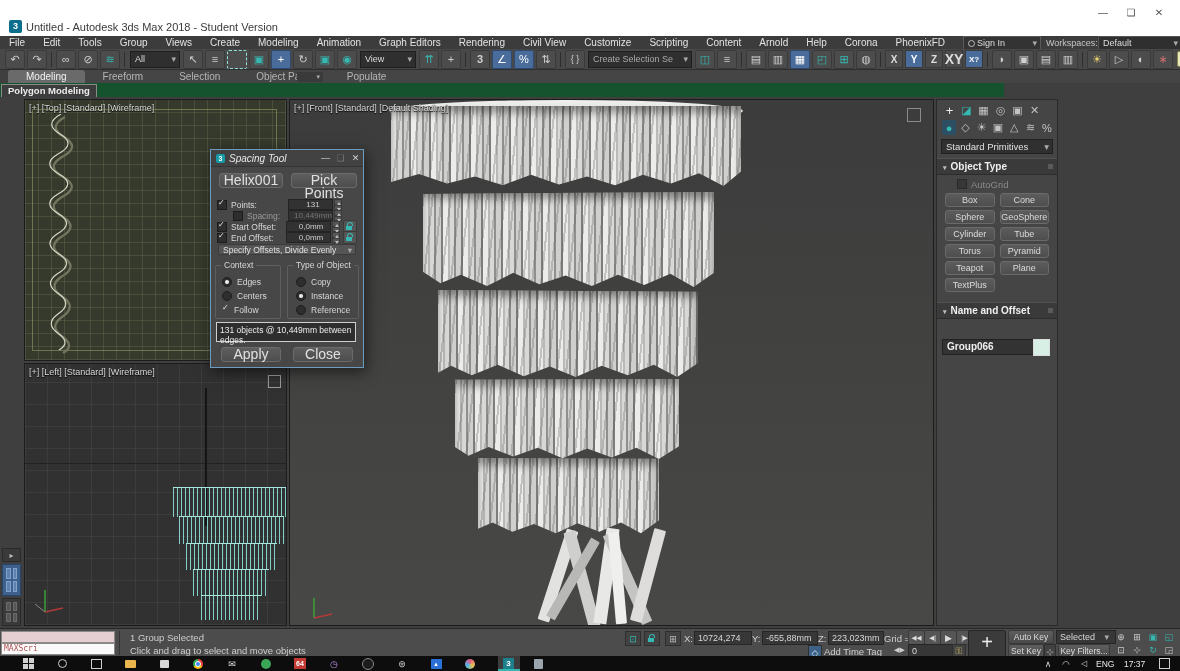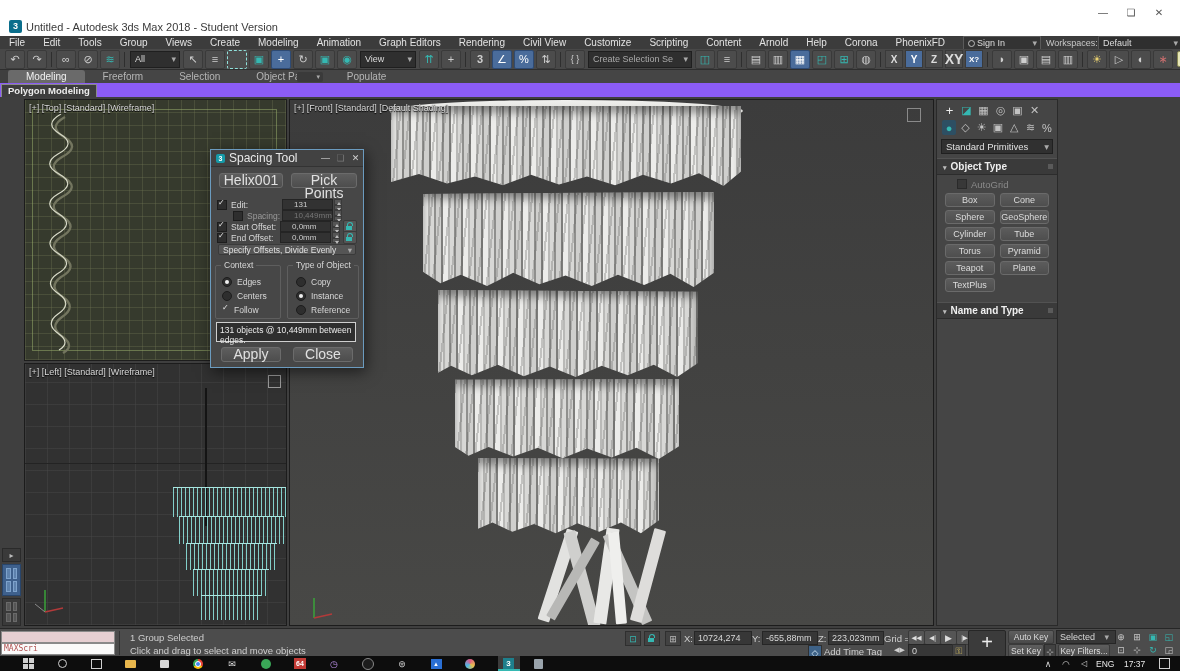--- a/index.html
+++ b/index.html
@@ -32,21 +32,21 @@
   .tsep{width:1px;height:15px;background:#2e2e2e;margin:0 3px;flex:0 0 auto;}
   .tdd{height:15px;background:#2f2f2f;border:1px solid #1f1f1f;font-size:9px;color:#ddd;line-height:15px;padding-left:4px;margin:0 2px;flex:0 0 auto;}
   .axbtn{width:16px;height:16px;margin:0 1px;background:#4c4c4c;border:1px solid #3a3a3a;font-size:10px;font-weight:bold;color:#ddd;display:flex;align-items:center;justify-content:center;flex:0 0 auto;}
   .axbtn.hl{background:#4a6c9b;color:#fff;}
   .renderbtn{width:16px;height:14px;background:#e8e8b8;border:1px solid #8a8a55;border-radius:2px;margin-left:3px;flex:0 0 auto;}
 
   
   #ribbontabs{position:absolute;left:8px;top:70px;width:1180px;height:13px;background:#454545;display:flex;align-items:flex-end;}
   .rtab{font-size:10px;color:#b5b5b5;padding:0 18px;line-height:13px;}
   .rtab.active{background:#6a6a6a;color:#f2f2f2;border-radius:3px 3px 0 0;}
-  #ribbonrow{position:absolute;left:0;top:83px;width:1180px;height:14px;background:#8b5cf6;}
+  #ribbonrow{position:absolute;left:0;top:83px;width:1004px;height:14px;background:#14532d;}
   #polychip{position:absolute;left:1px;top:1px;height:12px;border:1px solid #8a8a8a;background:#3d3d3d;color:#ececec;font-size:9.5px;font-weight:bold;line-height:12px;padding:0 6px;}
   #ribcfg{position:absolute;left:297px;top:-11px;width:26px;height:10px;background:#3a3a3a;border-radius:2px;color:#bbb;font-size:7px;text-align:center;line-height:10px;}
 
   
   #vparea{position:absolute;left:0;top:97px;width:1180px;height:531px;background:#3f3f3f;}
   .vp{position:absolute;border:1px solid #1c1c1c;box-sizing:border-box;overflow:hidden;}
   .vplabel{position:absolute;left:4px;top:3px;font-size:9px;color:#d8d8d8;text-shadow:0 1px 1px #000;z-index:8;}
   #vp-top{left:24px;top:2px;width:263px;height:262px;
      background:#363a2d;
      background-image:
@@ -95,31 +95,31 @@
   .obtn{height:12px;background:linear-gradient(#5c5c5c,#4e4e4e);border:1px solid #6a6a6a;border-radius:3px;
         font-size:9px;color:#dcdcdc;text-align:center;line-height:12px;}
   #namefield{position:absolute;left:5px;top:20px;width:86px;height:14px;background:#333;border:1px solid #222;
              color:#f0f0f0;font-weight:bold;font-size:10px;line-height:14px;padding-left:4px;}
 
   
   #dlg{position:absolute;left:210px;top:149px;width:152px;height:217px;background:#474747;
        border:1px solid #6b9bbf;box-shadow:2px 4px 14px rgba(0,0,0,.55);z-index:50;font-size:9px;}
   #dlgtitle{height:16px;background:#424242;border-bottom:1px solid #333;display:flex;align-items:center;}
   #dlgicon{width:9px;height:9px;background:#169aa8;border-radius:2px;margin:0 4px 0 5px;color:#fff;font-size:7px;font-weight:bold;text-align:center;line-height:9px;}
-  #dlgtitle .t{font-size:12px;color:#e8e8e8;flex:1;}
+  #dlgtitle .t{font-size:10px;color:#e8e8e8;flex:1;font-style:italic;}
   .dbtnwin{width:15px;text-align:center;color:#cfcfcf;font-size:9px;}
   .dlgbtn{position:absolute;height:13px;background:linear-gradient(#5e5e5e,#4d4d4d);border:1px solid #6b6b6b;border-radius:3px;
           color:#e0e0e0;font-size:14px;text-align:center;line-height:13px;}
   .grp{position:absolute;border:1px solid #5e5e5e;border-radius:2px;}
   .grp .legend{position:absolute;top:-6px;left:5px;background:#474747;padding:0 3px;color:#d8d8d8;font-size:8.5px;}
   .prow{position:absolute;left:6px;right:6px;height:11px;display:flex;align-items:center;}
   .cbx{width:8px;height:8px;background:#2e2e2e;border:1px solid #1d1d1d;margin-right:4px;position:relative;flex:0 0 auto;}
   .cbx.on:after{content:"✓";position:absolute;left:0px;top:-3px;color:#e8e8e8;font-size:8px;}
   .plabel{flex:1;color:#d8d8d8;font-size:8.5px;}
-  .pfield{width:38px;height:9px;background:#323232;border:1px solid #242424;color:#ccc;font-size:8px;line-height:9px;padding-left:11px;flex:0 0 auto;}
+  .pfield{width:38px;height:9px;background:#323232;border:1px solid #242424;color:#ccc;font-size:8px;line-height:9px;padding-left:5px;flex:0 0 auto;text-align:center;}
   .pfield.dis{color:#777;}
   .spin{width:8px;height:11px;margin-left:1px;display:flex;flex-direction:column;flex:0 0 auto;}
   .spin i{flex:1;background:#555;border:1px solid #3a3a3a;position:relative;}
   .spin i:after{content:"";position:absolute;left:1.5px;top:2px;border-left:2px solid transparent;border-right:2px solid transparent;}
   .spin i.up:after{border-bottom:3px solid #bbb;}
   .spin i.dn:after{border-top:3px solid #bbb;}
   .lockbtn{width:12px;height:11px;margin-left:3px;background:#555;border:1px solid #3a3a3a;border-radius:2px;position:relative;flex:0 0 auto;}
   .lockbtn:before{content:"";position:absolute;left:3px;top:1px;width:4px;height:3px;border:1px solid #35b8b2;border-bottom:none;border-radius:3px 3px 0 0;}
   .lockbtn:after{content:"";position:absolute;left:2px;top:5px;width:6px;height:4px;background:#35b8b2;}
   .radio{width:8px;height:8px;border-radius:50%;background:#2e2e2e;border:1px solid #1d1d1d;margin-right:5px;position:relative;flex:0 0 auto;}
@@ -373,39 +373,43 @@
         <div class="obtn">GeoSphere</div>
         <div class="obtn">Cylinder</div>
         <div class="obtn">Tube</div>
         <div class="obtn">Torus</div>
         <div class="obtn">Pyramid</div>
         <div class="obtn">Teapot</div>
         <div class="obtn">Plane</div>
         <div class="obtn">TextPlus</div>
       </div>
 
-      <div class="rollout" style="margin-top:10px;"><span>Name and Type</span><span class="pin"></span></div>
+      <div class="rollout" style="margin-top:10px;"><span>Name and Offset</span><span class="pin"></span></div>
+      <div style="position:relative;height:40px;">
+        <div id="namefield">Group066</div>
+        <div class="abs" style="left: 96px; top: 20px; width: 15px; height: 15px; border: 1px solid rgb(220, 220, 220); background: rgb(216, 239, 230);"></div>
+      </div>
     </div>
   </div>
 
   <div id="dlg">
     <div id="dlgtitle">
       <div id="dlgicon">3</div>
       <div class="t">Spacing Tool</div>
       <div class="dbtnwin">—</div>
       <div class="dbtnwin" style="color:#7a7a7a;">❏</div>
       <div class="dbtnwin">✕</div>
     </div>
 
     <div class="dlgbtn" style="left:8px;top:23px;width:62px;">Helix001</div>
     <div class="dlgbtn" style="left:80px;top:23px;width:64px;">Pick Points</div>
 
     <div class="prow" style="top:49px;">
       <span class="cbx on"></span>
-      <span class="plabel">Edit:</span>
+      <span class="plabel">Points:</span>
       <span class="pfield">131</span>
       <span class="spin">
           <i class="up"></i>
           <i class="dn"></i>
         </span>
       <span style="width:15px;"></span>
     </div>
     <div class="prow" style="top:60px;margin-left:16px;">
       <span class="cbx"></span>
       <span class="plabel" style="color:#9a9a9a;">Spacing:</span>

